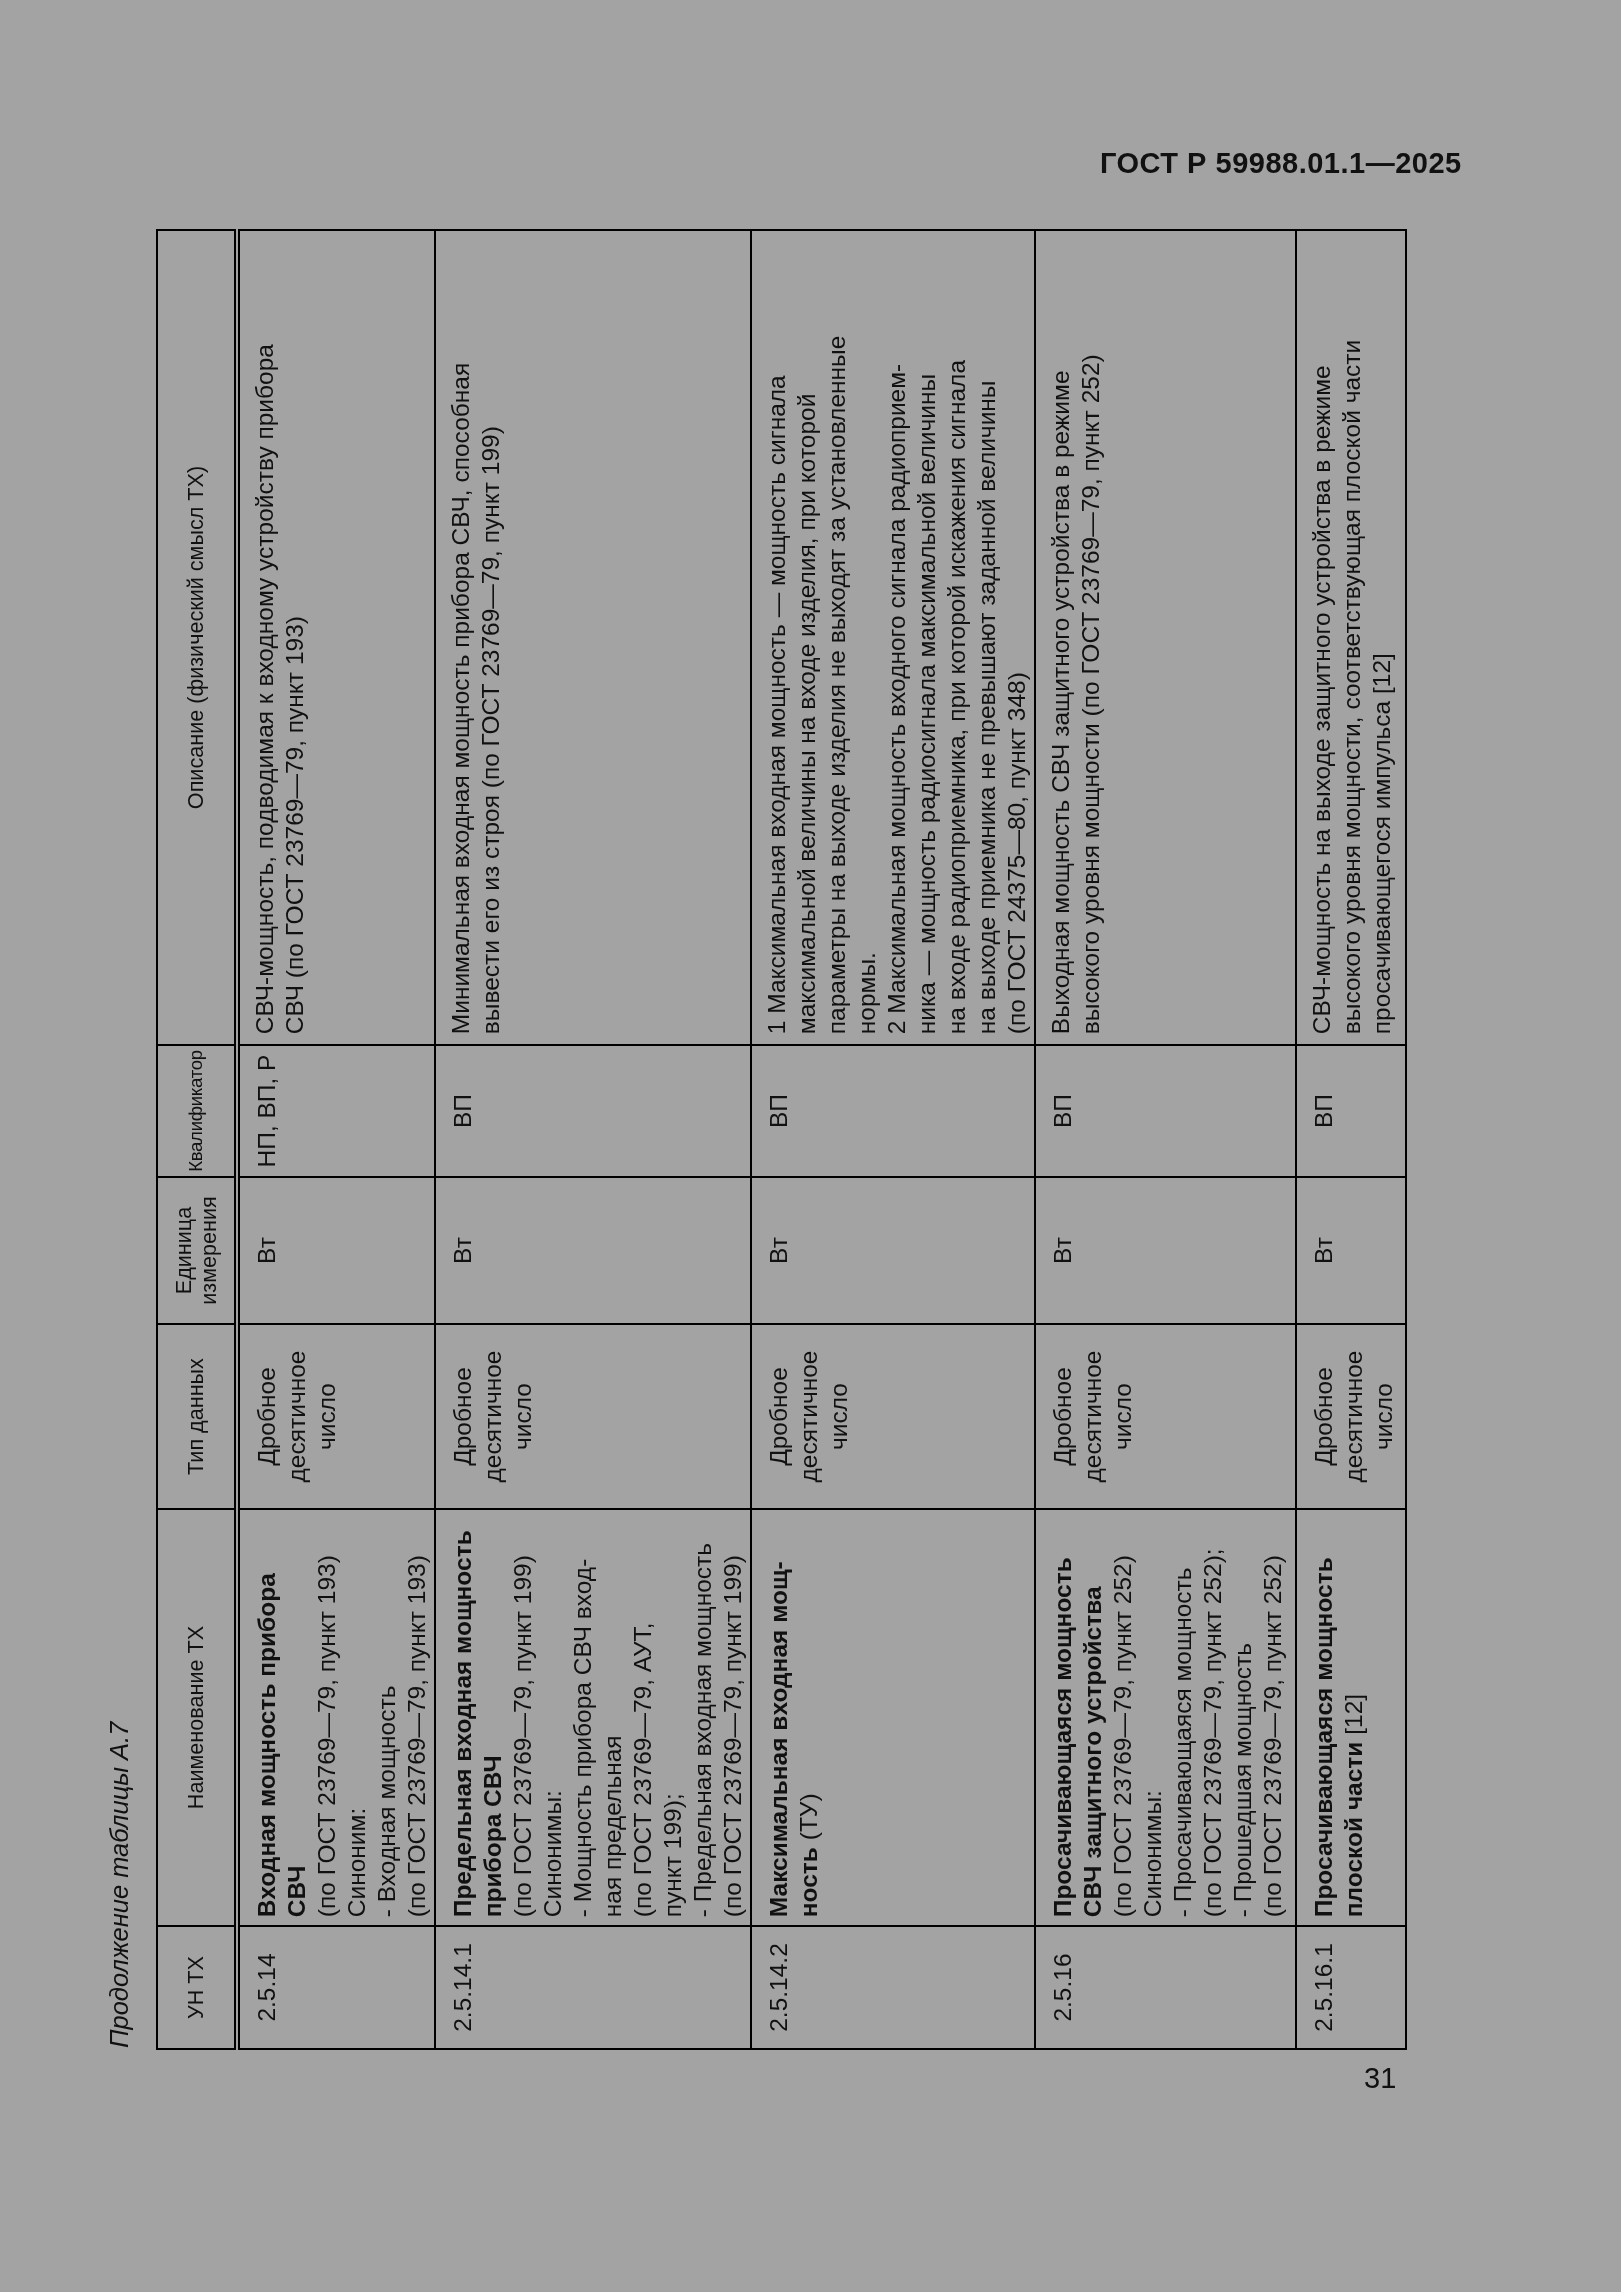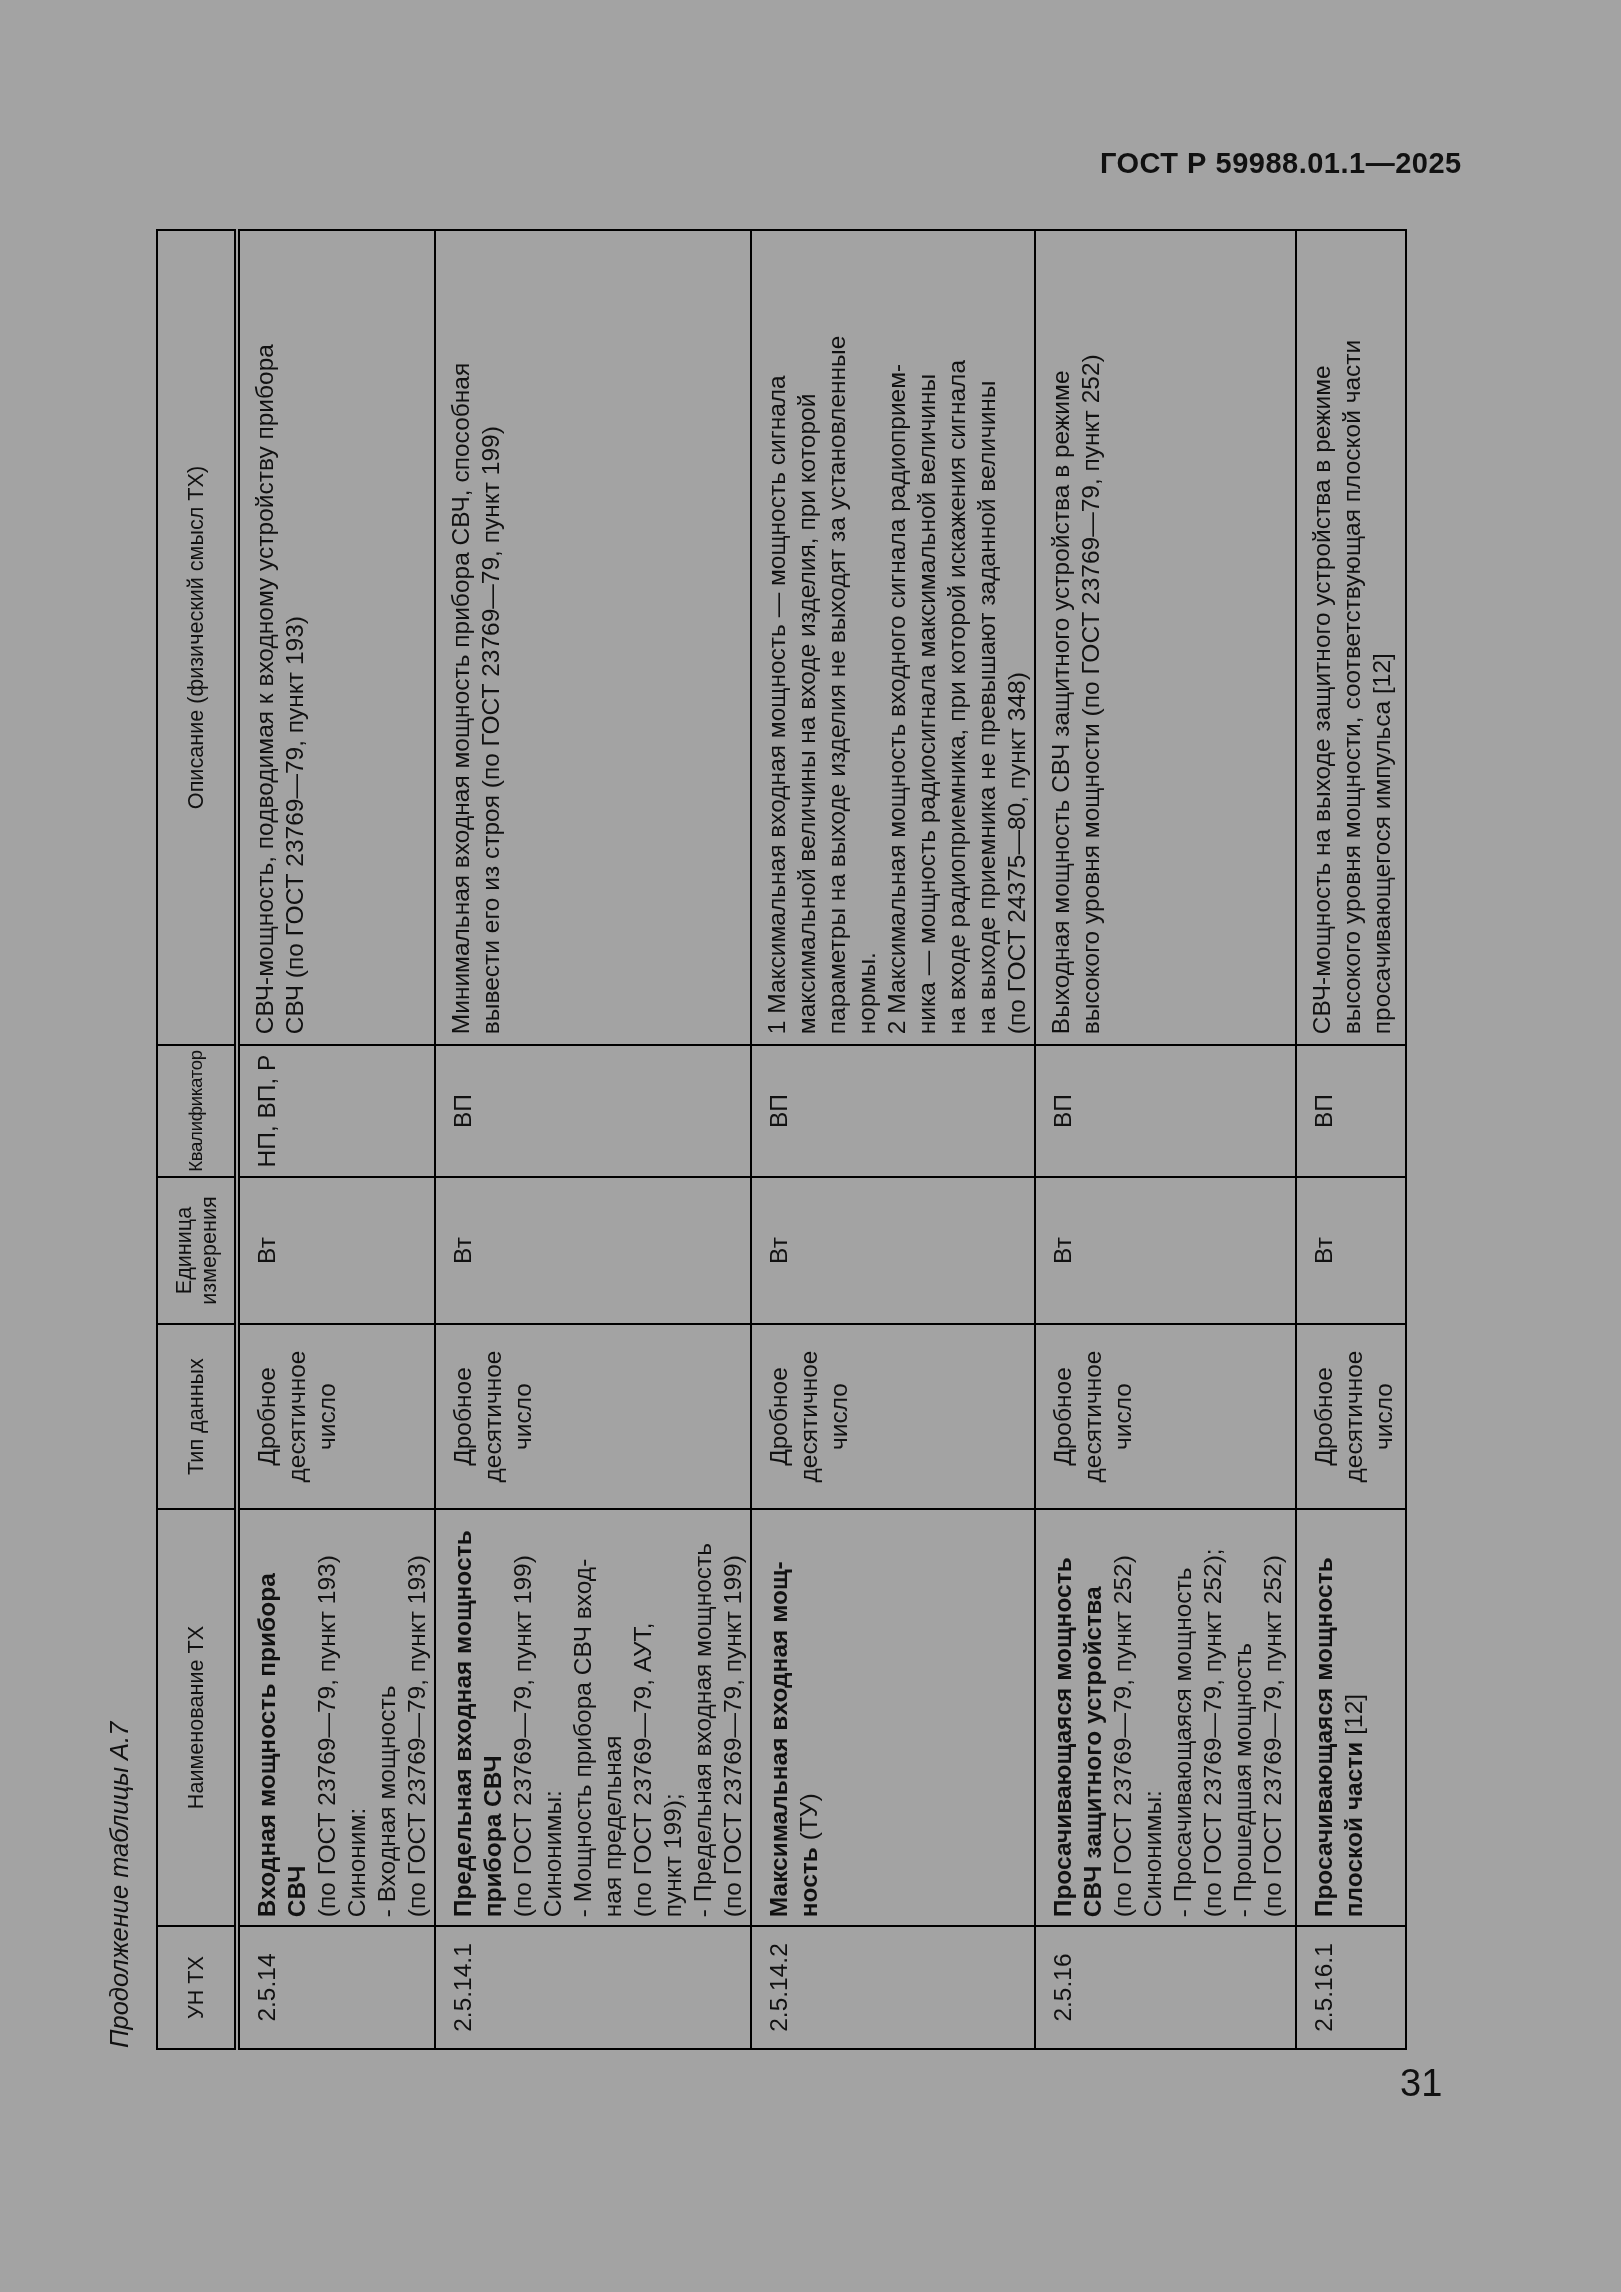--- a/index.html
+++ b/index.html
@@ -10,22 +10,22 @@
     font-family:"Liberation Sans", sans-serif;
     color:#111;
     overflow:hidden;
   }
   .doc-code{
     position:absolute;left:1100px;top:147px;
     font-size:29px;font-weight:bold;letter-spacing:0.5px;
     white-space:nowrap;
   }
   .page-number{
-    position:absolute;left:1400px;top:2062px;
-    font-size:38px;
+    position:absolute;left:1364px;top:2062px;
+    font-size:29px;
   }
   
   .rotated{
     position:absolute;left:156px;top:2050px;
     width:1820px;height:1240px;
     transform:rotate(-90deg);
     transform-origin:0 0;
   }
   .table-caption{
     position:absolute;left:2px;top:-51px;

